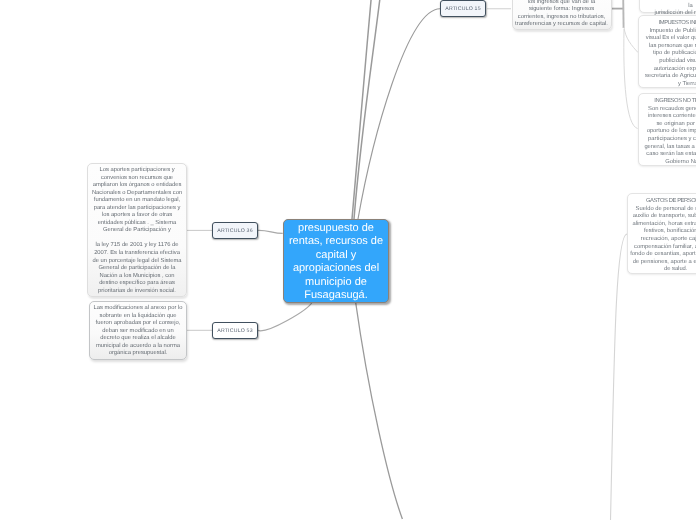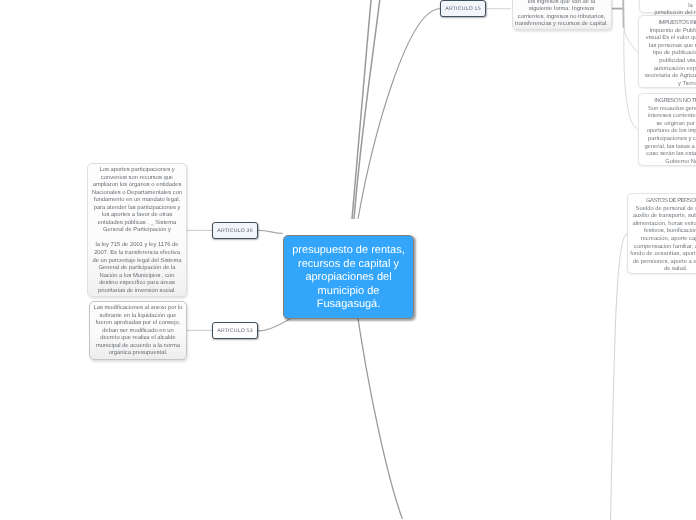--- a/index.html
+++ b/index.html
@@ -47,21 +47,21 @@
       <path d="M355.6,302 C368,390 388,480 402.4,519" stroke="#9a9a9a" stroke-width="1.3"></path>
       <path d="M487,8.7 L511,8.7" stroke="#d8d8d8" stroke-width="1.2"></path>
       <path d="M612,8.6 L623.5,8.6" stroke="#a8a8a8" stroke-width="1.8"></path>
       <path d="M623.1,-10 L623.6,28" stroke="#b8b8b8" stroke-width="1.9"></path>
       <path d="M624,27 C625,38 632,46 638,52.5" stroke="#dadada" stroke-width="1"></path>
       <path d="M624,29 C623,80 626,125 637.5,128.5" stroke="#dadada" stroke-width="1"></path>
       <path d="M627,234 C615,235 614,370 610.5,520" stroke="#d5d5d5" stroke-width="1.1"></path>
     </g>
   </svg>
 
-  <div class="node central" style="left:283px;top:235px;width:131px;height:84px;">
+  <div class="node central" style="left:283px;top:219px;width:106px;height:84px;">
     <span>presupuesto de rentas, recursos de capital y apropiaciones del municipio de Fusagasugá.</span>
   </div>
 
   <div class="node article" style="left:212px;top:222px;width:46px;height:17px;">
     <span>ARTICULO 36</span>
   </div>
 
   <div class="node article article-white" style="left:212px;top:322px;width:46px;height:17px;">
     <span>ARTICULO 53</span>
   </div>

